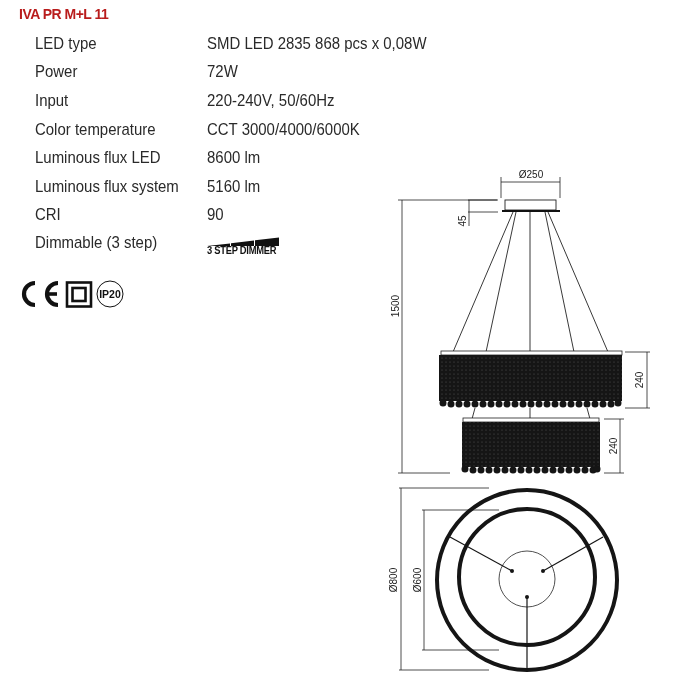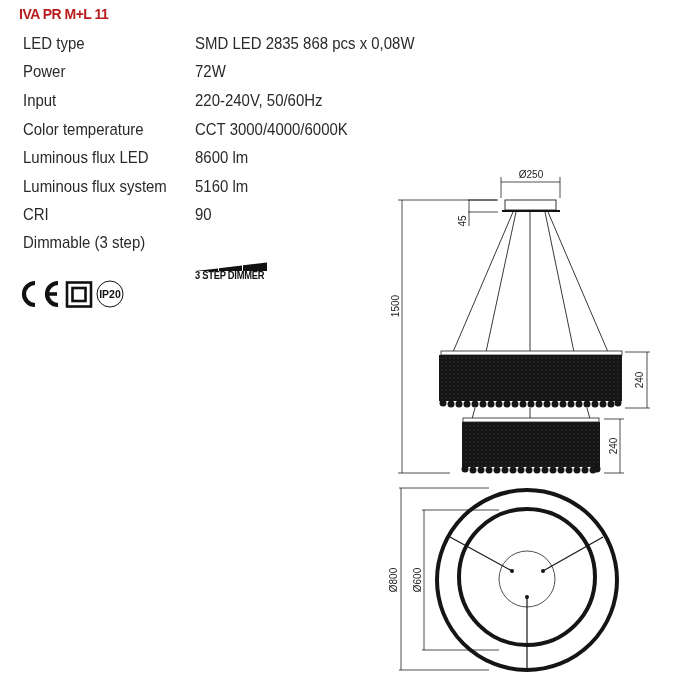--- a/index.html
+++ b/index.html
@@ -1,25 +1,25 @@
 <!DOCTYPE html>
 <html><head>
 <meta charset="utf-8">
 <style>
   html, body { margin:0; padding:0; background:#ffffff; }
   body { width:700px; height:700px; position:relative; overflow:hidden;
          font-family:"Liberation Sans", "DejaVu Sans", sans-serif; color:#1e1e1e; }
   .title { position:absolute; left:19px; top:6px; font-size:14px; font-weight:bold;
            letter-spacing:-0.5px; color:#b91c1c; }
   .spec-table { position:absolute; left:19px; top:34px; }
-  .spec-row { position:absolute; left:4px; height:28px; width:440px; font-size:17px;
+  .spec-row { position:absolute; left:16px; height:28px; width:440px; font-size:17px;
               font-stretch:condensed; white-space:nowrap; }
   .spec-label { position:absolute; left:0; top:0; transform:scaleX(0.88); transform-origin:left; color:#2a2a2a; }
   .spec-value { position:absolute; left:172px; top:0; transform:scaleX(0.88); transform-origin:left; color:#2a2a2a; }
-  .dimmer { position:absolute; left:172px; top:3px; width:72px; height:22px;margin-top:25px; }
+  .dimmer { position:absolute; left:172px; top:3px; width:72px; height:22px; }
   .dimmer-bars { position:absolute; left:0; top:0; width:72px; height:10px; }
   .dimmer-text { position:absolute; left:0; top:8px; font-size:11px; font-weight:bold;
                  letter-spacing:-0.3px; transform:scaleX(0.85); transform-origin:left; color:#111; }
   .certs { position:absolute; left:20px; top:279px; height:30px; width:130px;text-decoration:underline; }
   .drawing { position:absolute; left:0; top:0; }
   .dimtext { font-family:"Liberation Sans", "DejaVu Sans", sans-serif; font-size:10px; fill:#222; }
 </style>
 </head>
 <body>
 

